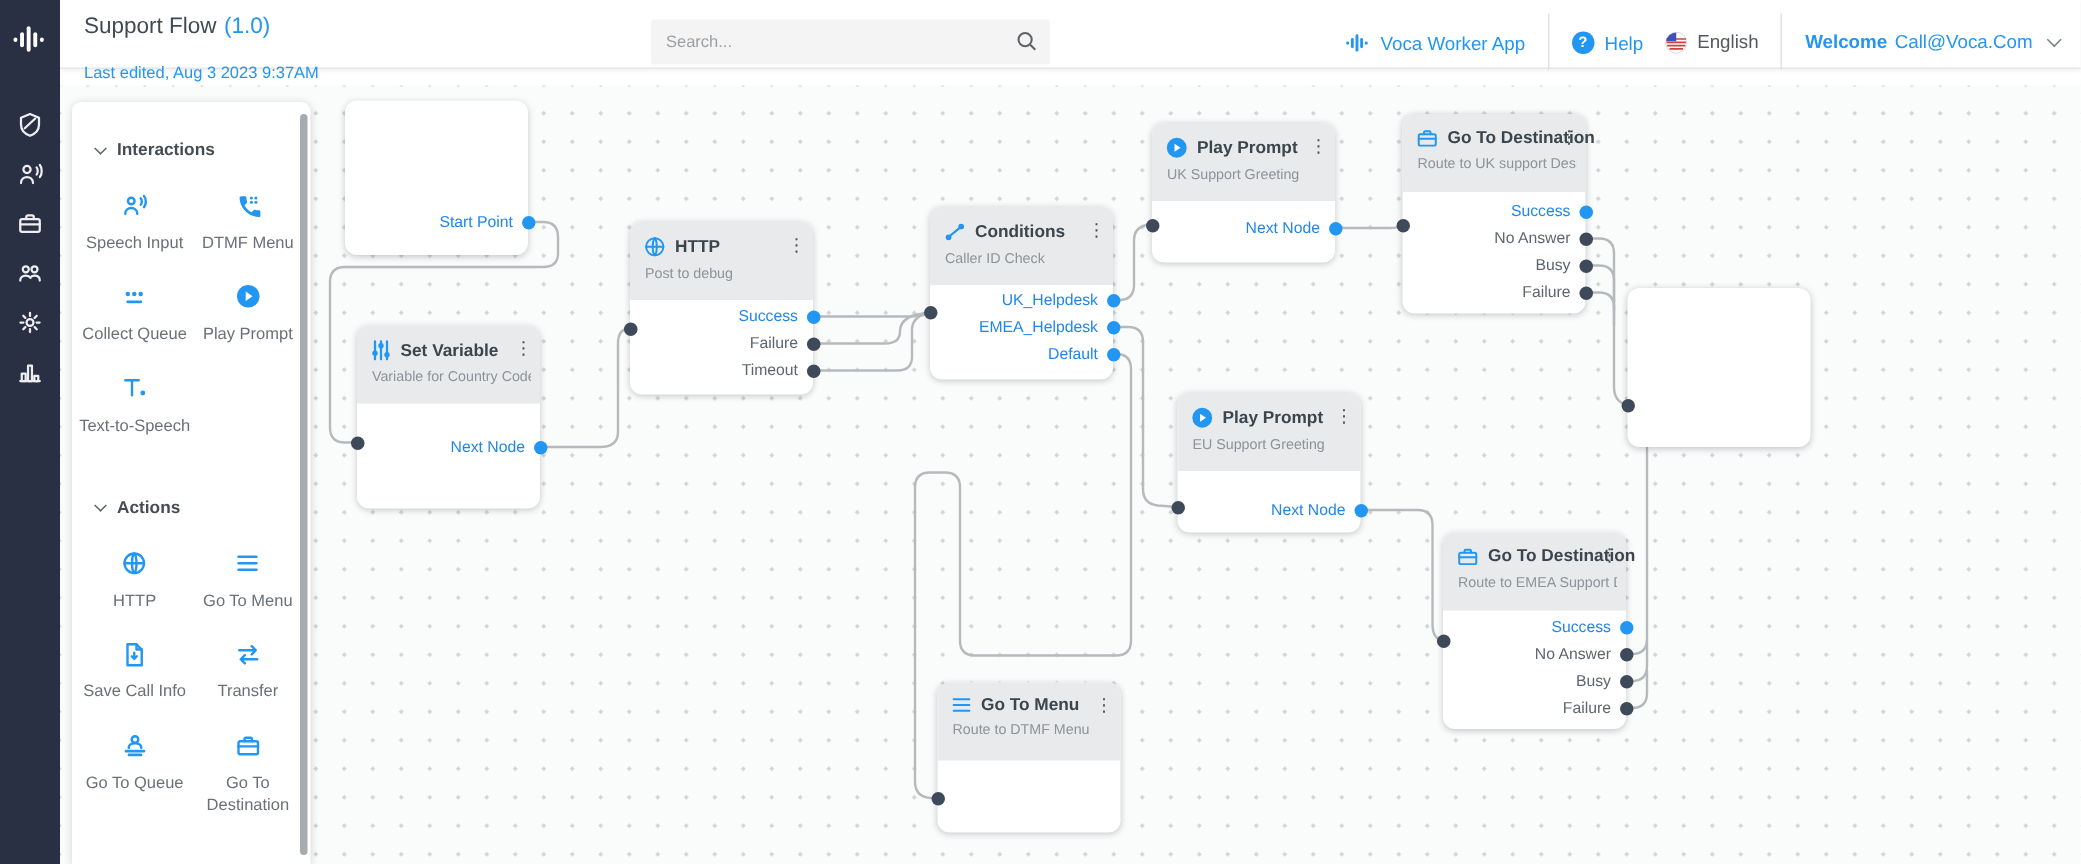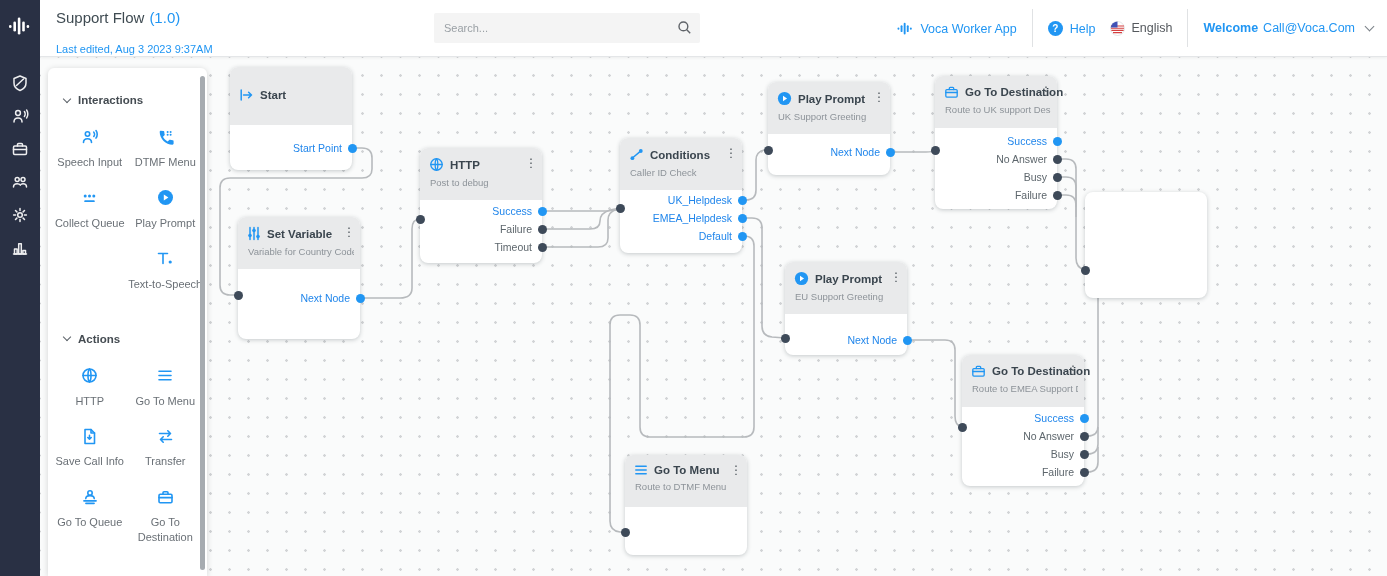--- a/index.html
+++ b/index.html
@@ -7,21 +7,21 @@
 
   
   .rail { position:absolute; left:0; top:0; width:40px; height:576px; background:#293044; z-index:50;
           display:flex; flex-direction:column; align-items:center; }
   .rail-logo { width:40px; height:52px; display:flex; align-items:center; justify-content:center; cursor:pointer; }
   .rail-ic { width:40px; height:33px; display:flex; align-items:center; justify-content:center; cursor:pointer; opacity:.92; }
   .rail-ic svg { stroke:#fff; fill:none; stroke-width:1.5; stroke-linecap:round; stroke-linejoin:round; }
   .rail-sp { height:14px; }
 
   
-  .topbar { position:absolute; left:40px; top:0; right:0; height:57px; background:#fff;
+  .topbar { position:absolute; left:40px; top:0; right:0; height:46px; background:#fff;
             border-bottom:1px solid #e4e6e8; box-shadow:0 1px 3px rgba(0,0,0,.06); z-index:40; }
   .tb-left { position:absolute; left:16px; top:9px; }
   .tb-title { font-size:15px; color:#3f4b52; }
   .tb-title .ver { color:#2196f3; margin-left:5px; }
   .tb-sub { font-size:11px; color:#2196f3; margin-top:17px; }
   .tb-search { position:absolute; left:394px; top:13px; width:266px; height:30px; background:#f4f4f4; border-radius:2px; }
   .tb-search input { position:absolute; inset:0; border:0; background:transparent; outline:none;
                      font-size:11px; color:#444; padding:0 30px 0 10px; font-family:inherit; }
   .tb-search input::placeholder { color:#9aa0a5; }
   .tb-search .mag { position:absolute; right:8px; top:7px; }
@@ -43,21 +43,21 @@
   .wires { position:absolute; left:0; top:0; width:1347px; height:519px; z-index:1; }
   .wires path { fill:none; stroke:#b7babd; stroke-width:1.6; }
 
   
   .palette { position:absolute; left:8px; top:11px; width:159px; bottom:0; background:#fff; z-index:10;
              border-radius:6px 6px 0 0; box-shadow:0 1px 6px rgba(0,0,0,.16); padding-top:26px; }
   .pal-head { display:flex; align-items:center; gap:8px; margin:0 0 20px 16px; font-size:11.5px; font-weight:bold;
               color:#454c52; cursor:pointer; }
   .pal-chev { width:6px; height:6px; border-right:1.5px solid #5b6268; border-bottom:1.5px solid #5b6268;
               transform:rotate(45deg); margin-top:-3px; }
-  .pal-items { display:flex; flex-wrap:wrap; padding:0 4px;justify-content:flex-end; }
+  .pal-items { display:flex; flex-wrap:wrap; padding:0 4px; }
   .p-item { width:50%; text-align:center; margin-bottom:17px; cursor:grab; }
   .p-item .pic { height:22px; display:flex; align-items:center; justify-content:center; }
   .p-item .plabel { font-size:11px; color:#6a7076; margin-top:7px; line-height:1.35; }
   .p-item svg { stroke:#2196f3; fill:none; stroke-width:1.6; stroke-linecap:round; stroke-linejoin:round; }
   .pal-gap { height:24px; }
   .pal-scroll { position:absolute; right:2px; top:8px; bottom:6px; width:5px; background:#a6abb0; border-radius:3px; cursor:pointer; }
 
   
   .node { position:absolute; width:122px; background:#fff; border-radius:8px; z-index:2;
           box-shadow:0 1px 4px rgba(40,50,60,.25); cursor:grab; }
@@ -333,30 +333,20 @@
               <path d="M2 8.6h13"></path>
             </svg>
           </div>
         <div class="plabel">Go To Destination</div>
       </div>
     </div>
     <div class="pal-scroll"></div>
   </aside>
 
   <div class="node" style="left:190px;top:10px;height:103px">
-    <div class="node-head h1">
-        <div class="nh-row">
-      <span class="n-ic">
-            <svg width="15" height="14" viewBox="0 0 15 14">
-              <path d="M2.2 2v10M4.5 7h8M9.6 4.2L12.5 7l-2.9 2.8"></path>
-            </svg>
-          </span>
-      <span class="n-title">Start</span>
-    </div>
-      </div>
     <span class="port blue" style="top:72px">Start Point</span>
     <span class="dot blue out" style="top:76.5px"></span>
   </div>
 
   <div class="node" style="left:198px;top:160px;height:122px">
     <div class="node-head">
         <div class="nh-row">
       <span class="n-ic">
             <svg width="14" height="15" viewBox="0 0 14 15">
               <path d="M3 1.5v12M7 1.5v12M11 1.5v12"></path>

